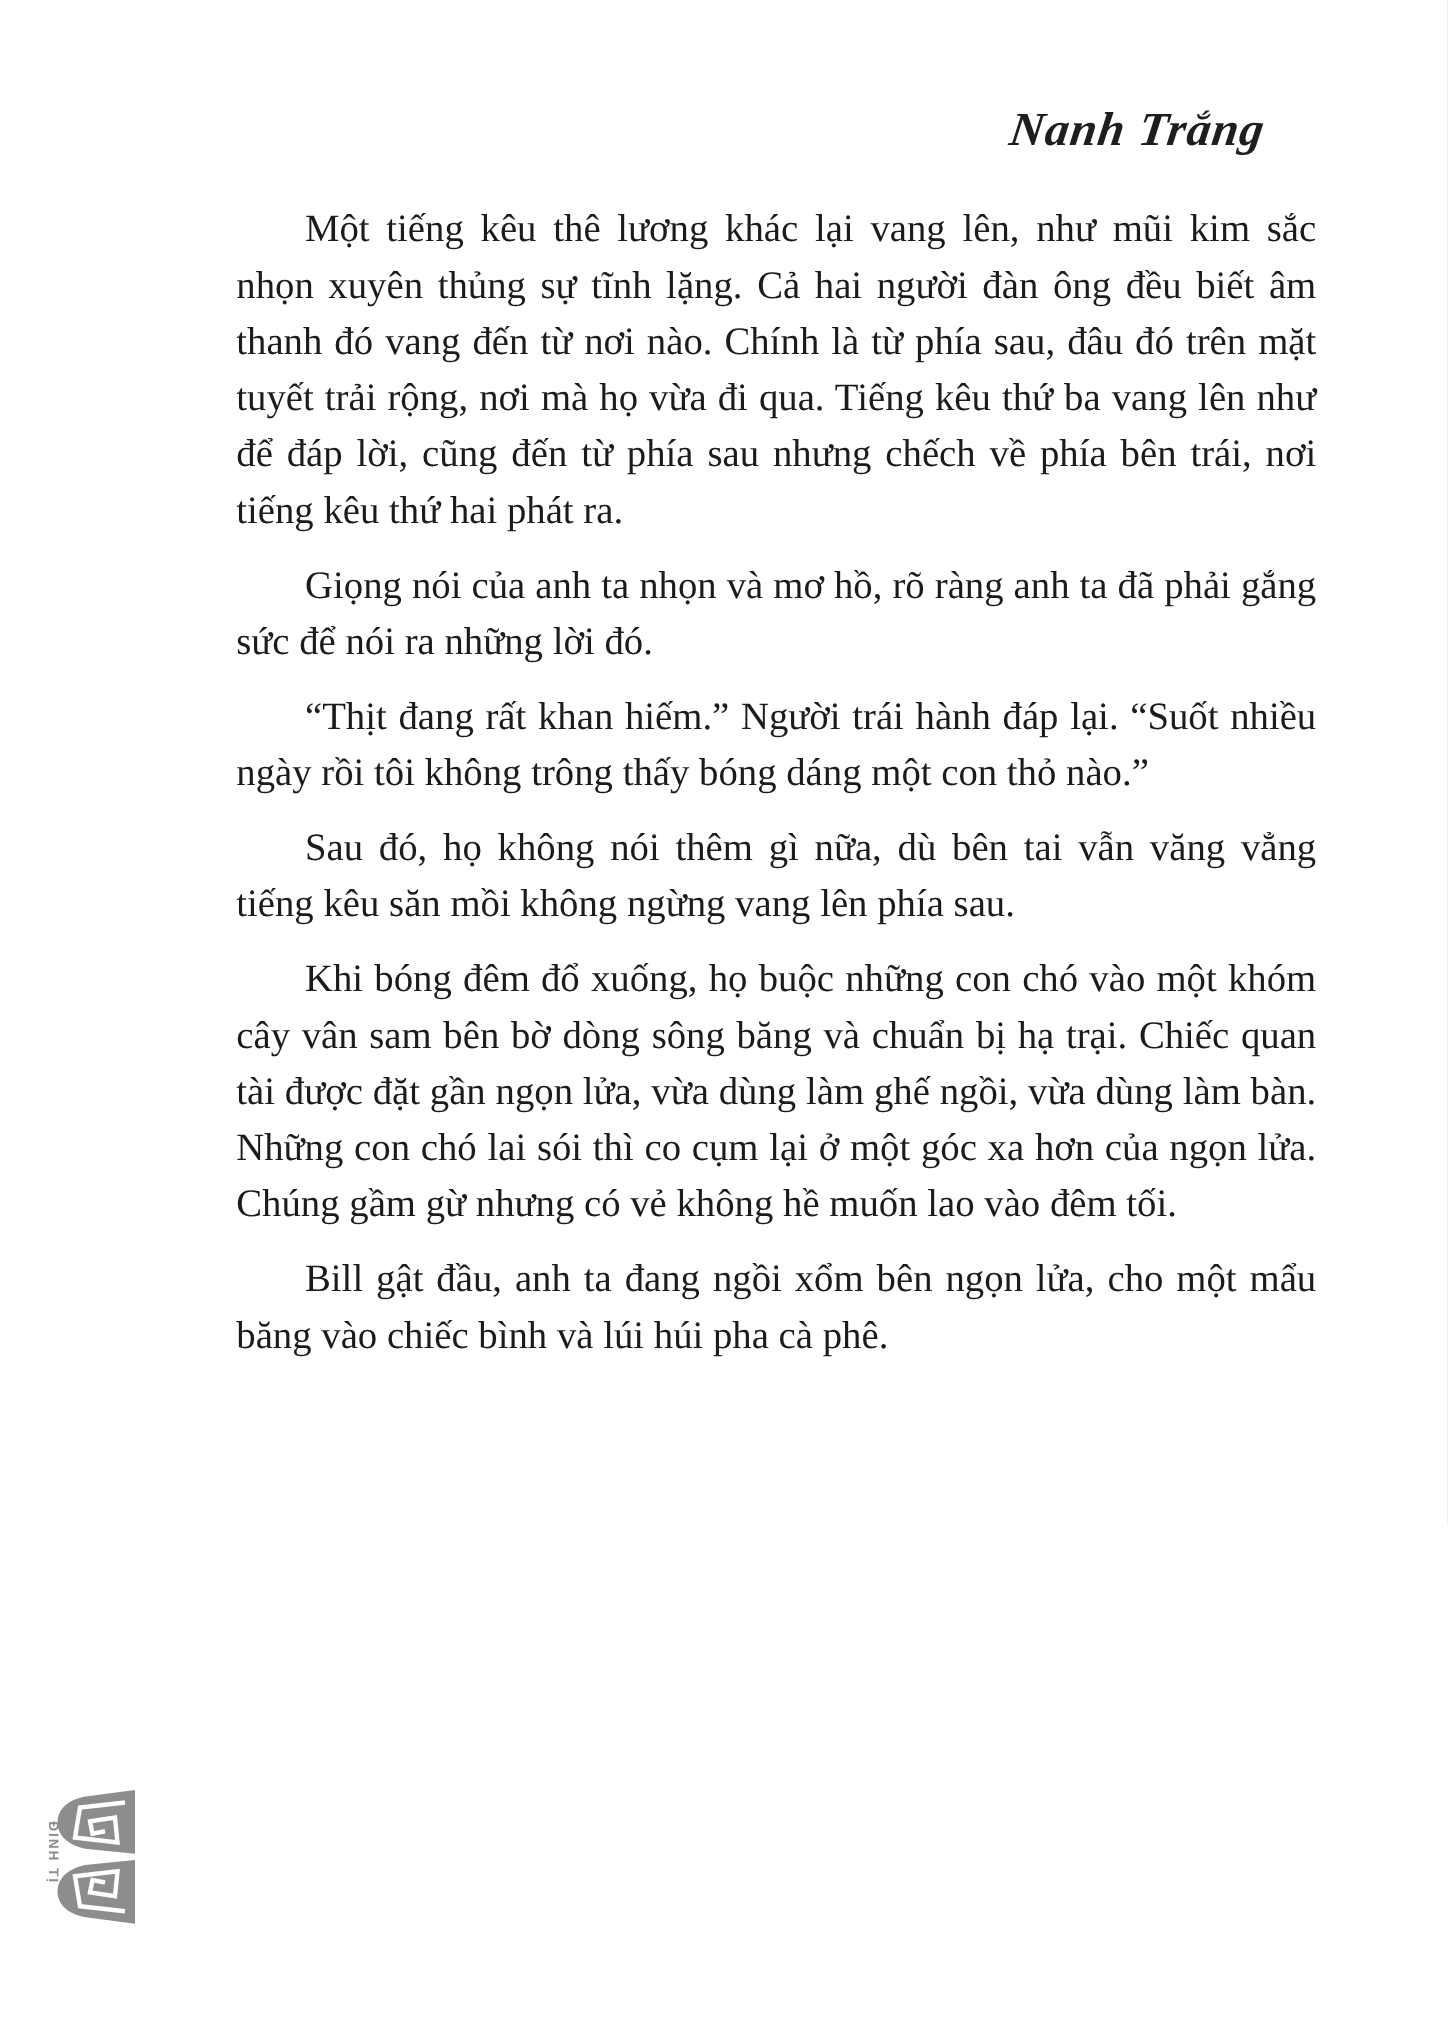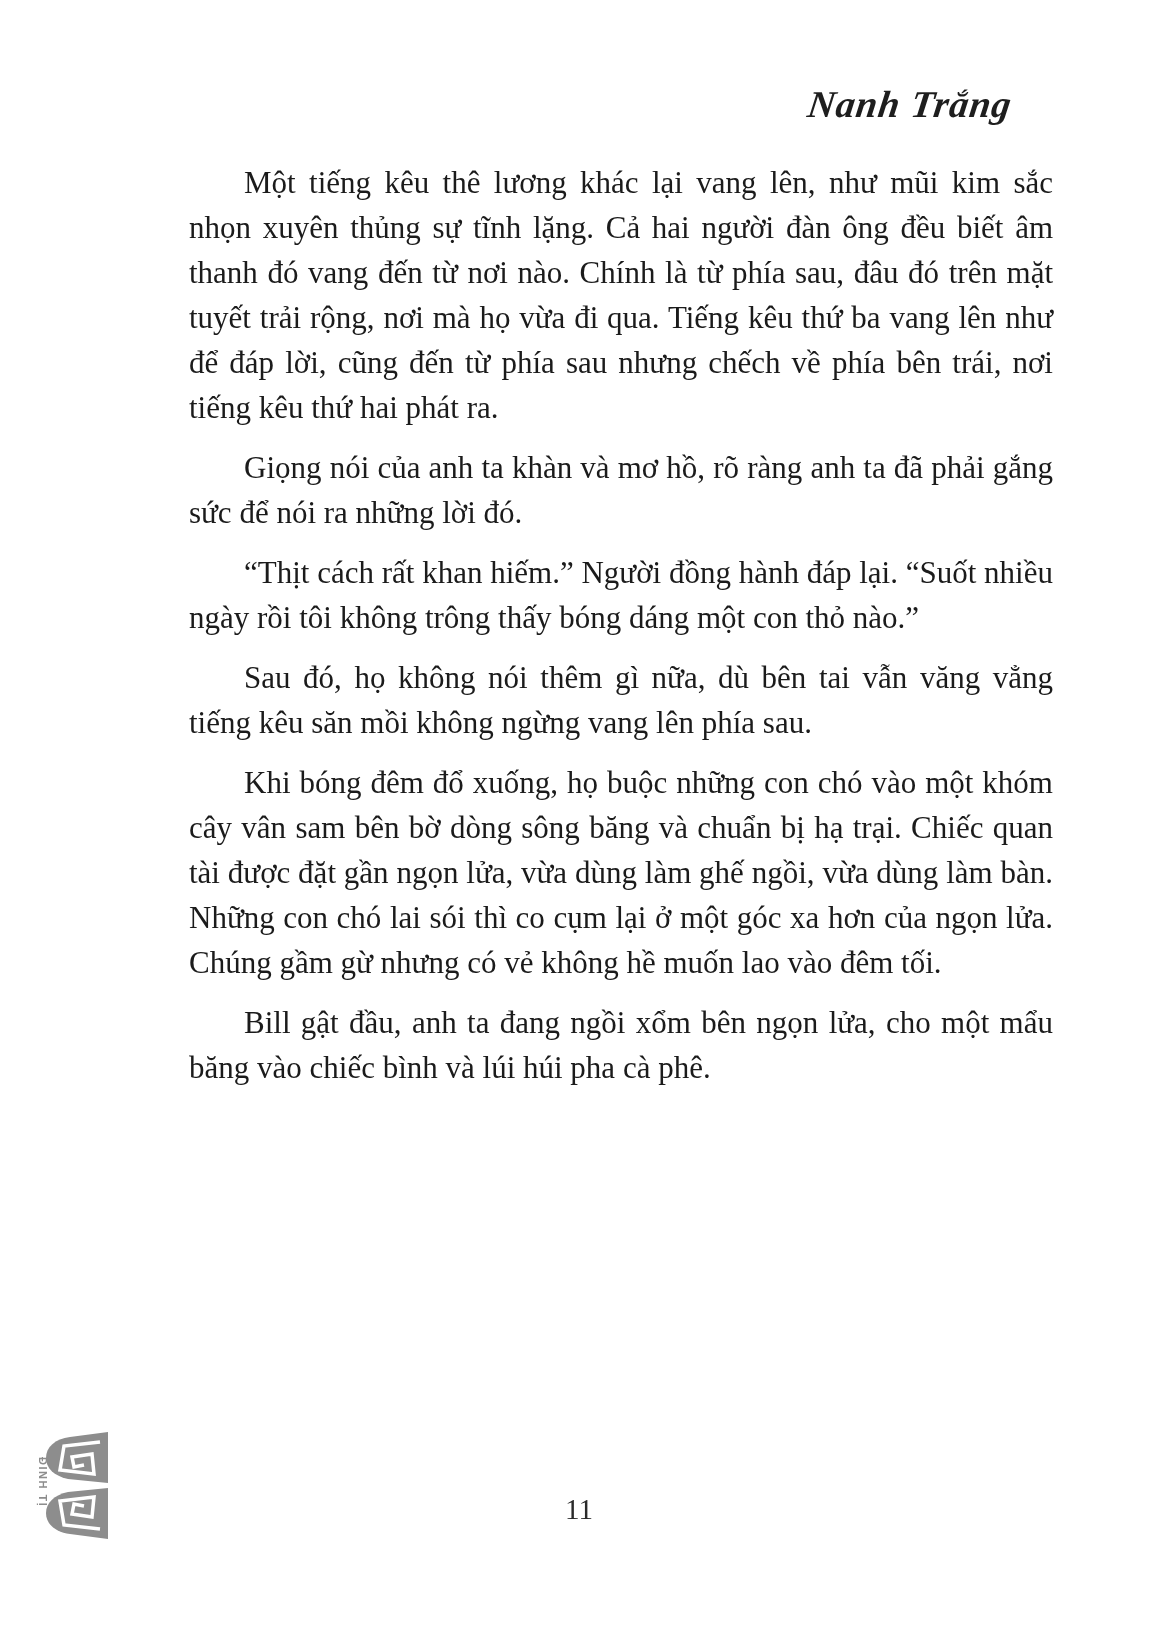--- a/index.html
+++ b/index.html
@@ -59,35 +59,34 @@
 </style>
 </head>
 <body>
 
 <div class="page">
 
   <div class="running-header">Nanh Trắng</div>
 
   <div class="body-text">
       <p>Một tiếng kêu thê lương khác lại vang lên, như mũi kim sắc nhọn xuyên thủng sự tĩnh lặng. Cả hai người đàn ông đều biết âm thanh đó vang đến từ nơi nào. Chính là từ phía sau, đâu đó trên mặt tuyết trải rộng, nơi mà họ vừa đi qua. Tiếng kêu thứ ba vang lên như để đáp lời, cũng đến từ phía sau nhưng chếch về phía bên trái, nơi tiếng kêu thứ hai phát ra.</p>
-      <p>Giọng nói của anh ta khàn và mơ hồ, rõ ràng anh ta đã phải gắng sức để nói ra những lời đó.</p>
-      <p>“Thịt cách rất khan hiếm.” Người đồng hành đáp lại. “Suốt nhiều ngày rồi tôi không trông thấy bóng dáng một con thỏ nào.”</p>
+      <p>Giọng nói của anh ta nhọn và mơ hồ, rõ ràng anh ta đã phải gắng sức để nói ra những lời đó.</p>
+      <p>“Thịt đang rất khan hiếm.” Người trái hành đáp lại. “Suốt nhiều ngày rồi tôi không trông thấy bóng dáng một con thỏ nào.”</p>
       <p>Sau đó, họ không nói thêm gì nữa, dù bên tai vẫn văng vẳng tiếng kêu săn mồi không ngừng vang lên phía sau.</p>
       <p>Khi bóng đêm đổ xuống, họ buộc những con chó vào một khóm cây vân sam bên bờ dòng sông băng và chuẩn bị hạ trại. Chiếc quan tài được đặt gần ngọn lửa, vừa dùng làm ghế ngồi, vừa dùng làm bàn. Những con chó lai sói thì co cụm lại ở một góc xa hơn của ngọn lửa. Chúng gầm gừ nhưng có vẻ không hề muốn lao vào đêm tối.</p>
       <p>Bill gật đầu, anh ta đang ngồi xổm bên ngọn lửa, cho một mẩu băng vào chiếc bình và lúi húi pha cà phê.</p>
     </div>
 
   <div class="publisher-logo">
     <svg width="90" height="112" viewBox="0 0 90 112">
 
       <g>
         <path d="M82,2 L44,7 C29,9 20,17 20,28 C20,38 28,46 42,49 L82,53 Z" fill="#8d8d8d"></path>
         <path d="M82,58 L42,62 C28,65 20,73 20,83 C20,94 29,102 44,104 L82,109 Z" fill="#8d8d8d"></path>
         <polyline points="74,12 38,16 34,40 68,44 66,24 46,27 48,37 58,35" fill="none" stroke="#ffffff" stroke-width="3.5"></polyline>
         <polyline points="74,99 38,95 34,71 68,67 66,87 46,84 48,74 58,76" fill="none" stroke="#ffffff" stroke-width="3.5"></polyline>
       </g>
       <text transform="translate(13,27) rotate(90)" font-family="Liberation Sans, sans-serif" font-size="11" font-weight="bold" letter-spacing="1.5" fill="#8d8d8d">ĐINH TỊ</text>
     </svg>
   </div>
 
-  <div class="page-number">11</div>
 
 </div>
 
 </body></html>

